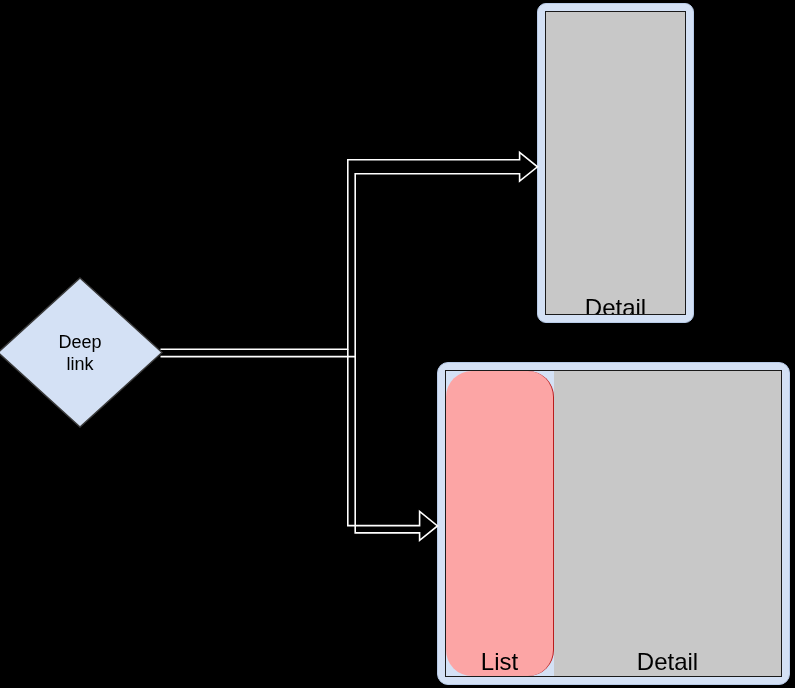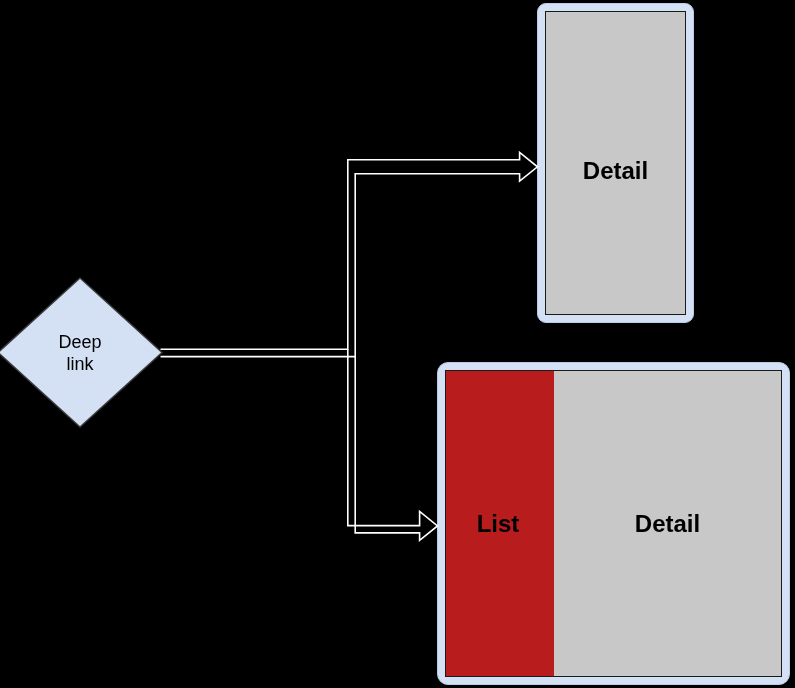--- a/index.html
+++ b/index.html
@@ -68,35 +68,35 @@
   .screen {
     width: 100%;
     height: 100%;
     box-sizing: border-box;
     border: 1px solid #1a1a1a;
     display: flex;
     overflow: hidden;
   }
   .pane {
     display: flex;
-    align-items: center;
+    align-items: flex-end;
     justify-content: center;
     box-sizing: border-box;
     height: 100%;
-    font-weight: bold;
   }
   .pane-detail-full {
     width: 100%;
     background: #c8c8c8;
   }
   .pane-list {
     width: 108px;
     flex: 0 0 108px;
-    background: #b91c1c;
-    border-right: 4px solid #b91c1c;
+    background: #fca5a5;
+    border-right: 1px solid #b91c1c;
+    border-radius: 26px;
   }
   .pane-detail {
     flex: 1 1 auto;
     background: #c8c8c8;
   }
   .pane-label {
     color: #000000;
     font-size: 24px;
     line-height: 28px;
   }

